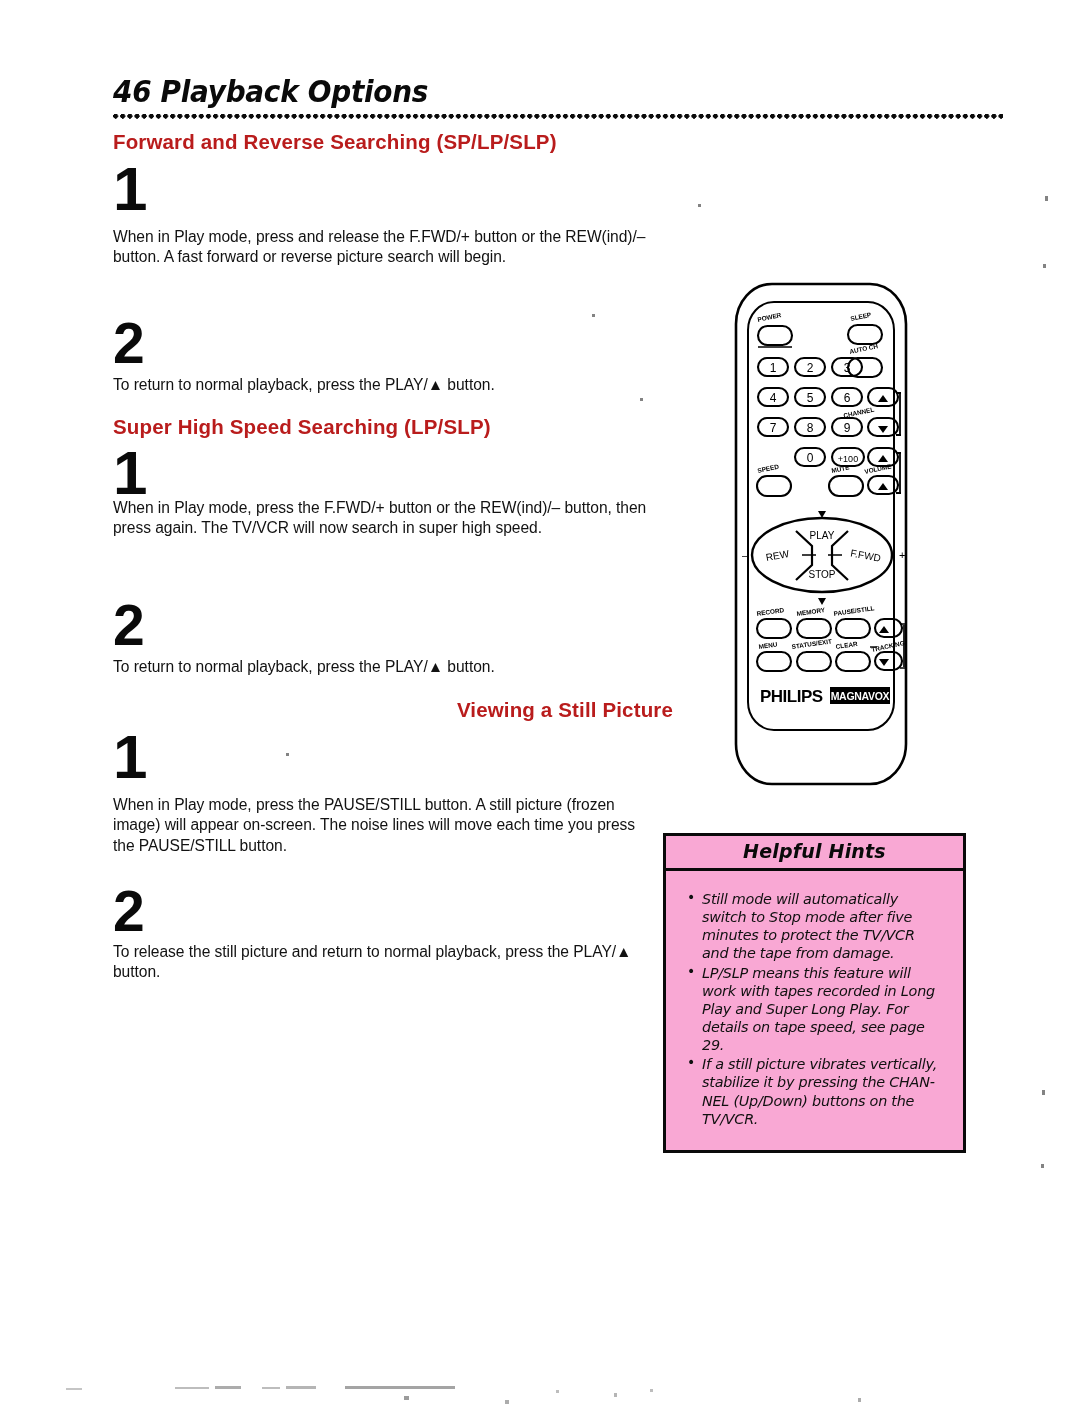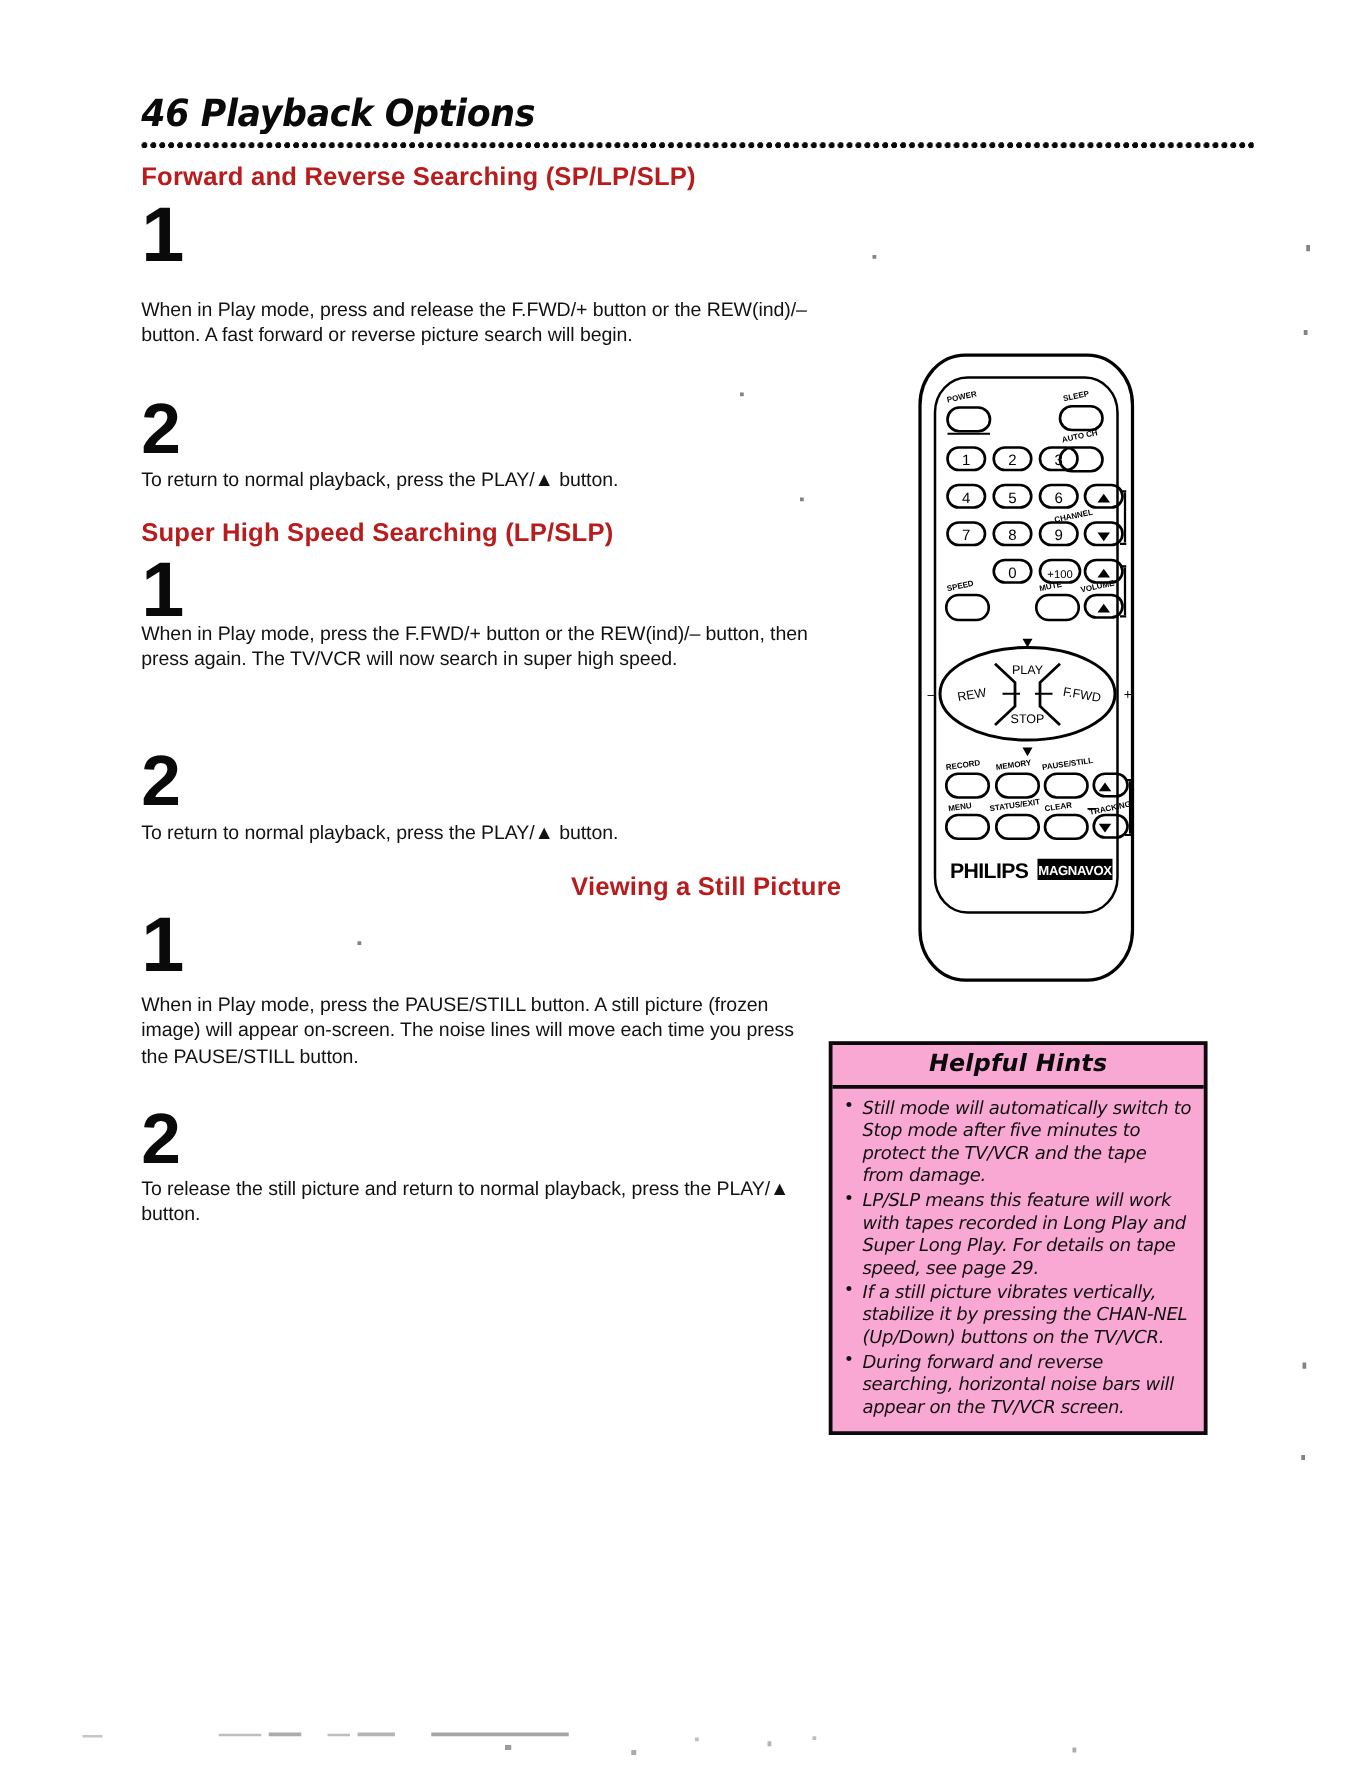--- a/index.html
+++ b/index.html
@@ -118,21 +118,21 @@
   }
   .hints-title {
     font-family: "DejaVu Sans", sans-serif;
     font-size: 19px;
     font-weight: bold;
     font-style: italic;
     letter-spacing: 0.2px;
   }
   ul.hints-list {
     list-style: none;
-    margin: 0;
+    margin: 12px;
     padding: 7px 9px 9px 7px;
   }
   ul.hints-list li {
     position: relative;
     padding-left: 17px;
     margin-bottom: 1px;
     font-family: "DejaVu Sans", sans-serif;
     font-style: italic;
     font-size: 14.4px;
     line-height: 1.26;
@@ -167,21 +167,21 @@
 
   <div class="col-left">
 
     <div class="blk" style="top:0px;width:560px;">
       <h2 class="section-head">Forward and Reverse Searching (SP/LP/SLP)</h2>
     </div>
 
     <div class="blk" style="top:34px;">
       <span class="step-num one">1</span>
     </div>
-    <div class="blk" style="top:97px;width:538px;margin-top:12px;">
+    <div class="blk" style="top:97px;width:538px;">
       <p class="body-text">When in Play mode, press and release the F.FWD/+ button or the REW(ind)/– button. A fast forward or reverse picture search will begin.</p>
     </div>
 
     <div class="blk" style="top:190px;">
       <span class="step-num">2</span>
     </div>
     <div class="blk" style="top:245px;width:538px;">
       <p class="body-text">To return to normal playback, press the PLAY/▲ button.</p>
     </div>
 
@@ -361,21 +361,20 @@
   </div>
 
   <div class="hints-box">
     <div class="hints-title-band">
       <span class="hints-title">Helpful Hints</span>
     </div>
     <ul class="hints-list">
       <li>Still mode will automatically switch to Stop mode after five minutes to protect the TV/VCR and the tape from damage.</li>
       <li>LP/SLP means this feature will work with tapes recorded in Long Play and Super Long Play.  For details on tape speed, see page 29.</li>
       <li>If a still picture vibrates vertically, stabilize it by pressing the CHAN-NEL  (Up/Down) buttons on the TV/VCR.</li>
-      <li>During forward and reverse searching, horizontal noise bars will appear on the TV/VCR screen.</li>
     </ul>
   </div>
 
   <div class="speck" style="left:1045px;top:196px;width:3px;height:5px;"></div>
   <div class="speck" style="left:1043px;top:264px;width:3px;height:4px;"></div>
   <div class="speck" style="left:1042px;top:1090px;width:3px;height:5px;"></div>
   <div class="speck" style="left:1041px;top:1164px;width:3px;height:4px;"></div>
   <div class="speck" style="left:592px;top:314px;width:3px;height:3px;"></div>
   <div class="speck" style="left:640px;top:398px;width:3px;height:3px;"></div>
   <div class="speck" style="left:286px;top:753px;width:3px;height:3px;"></div>

